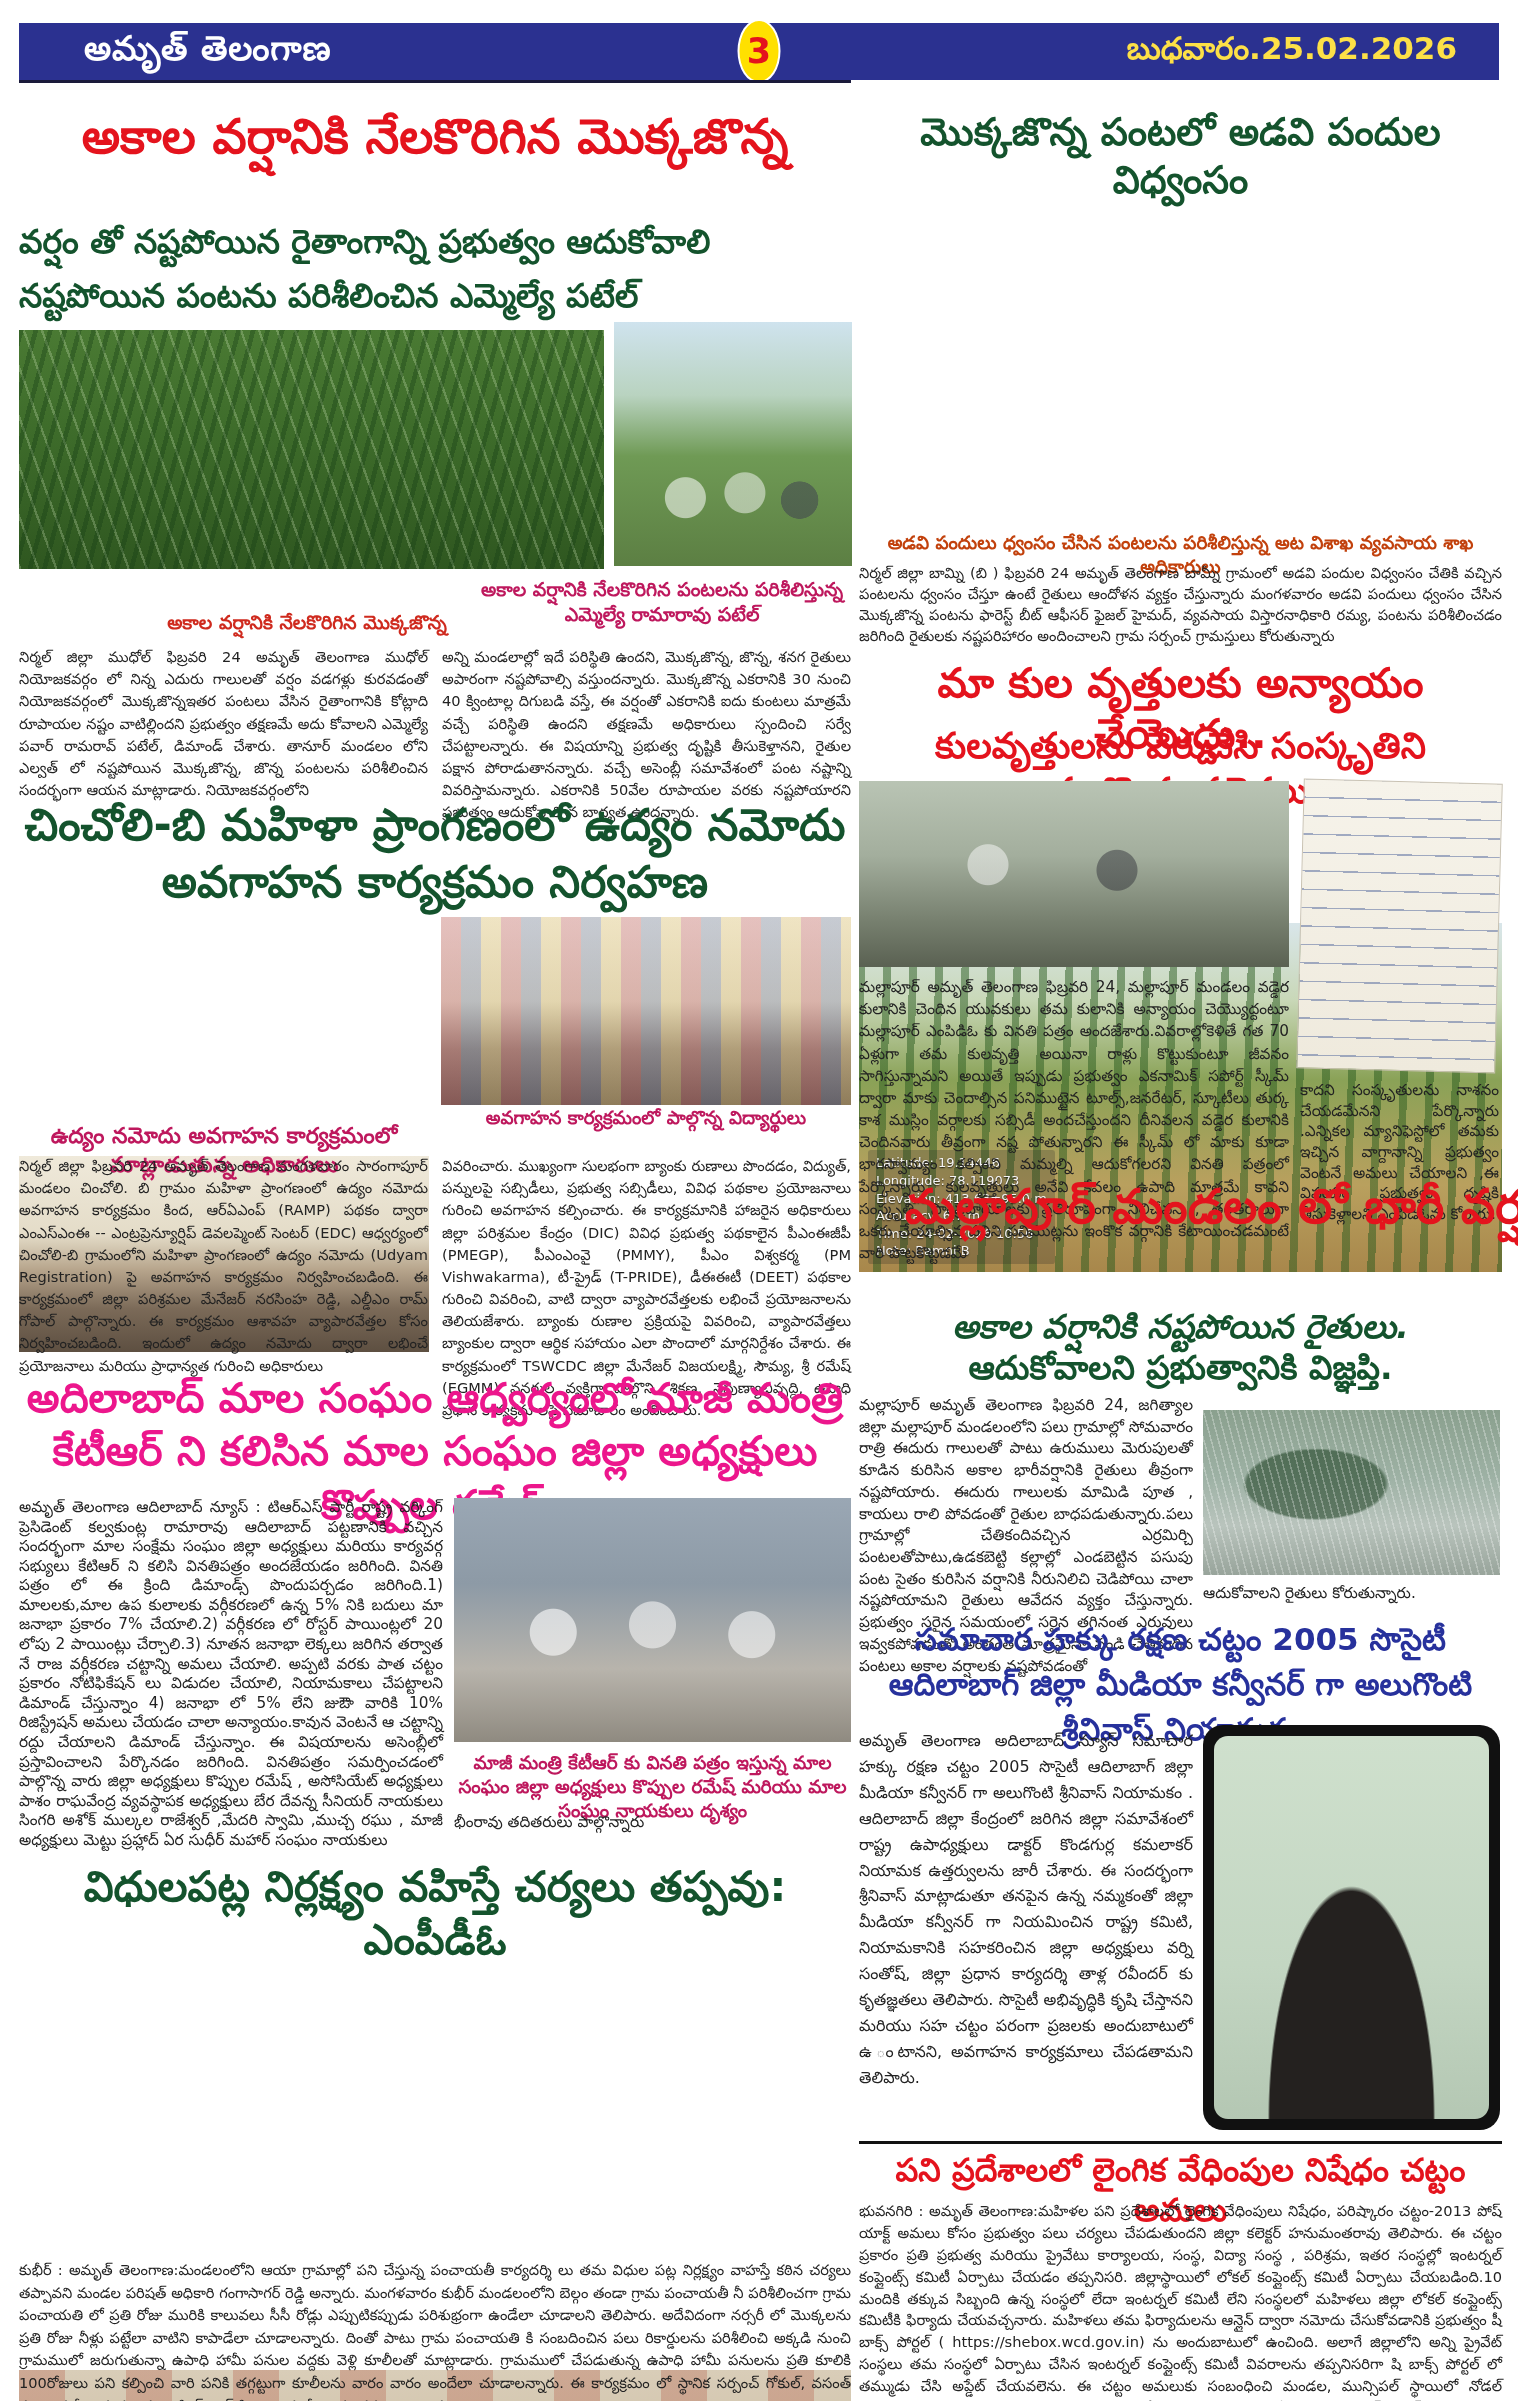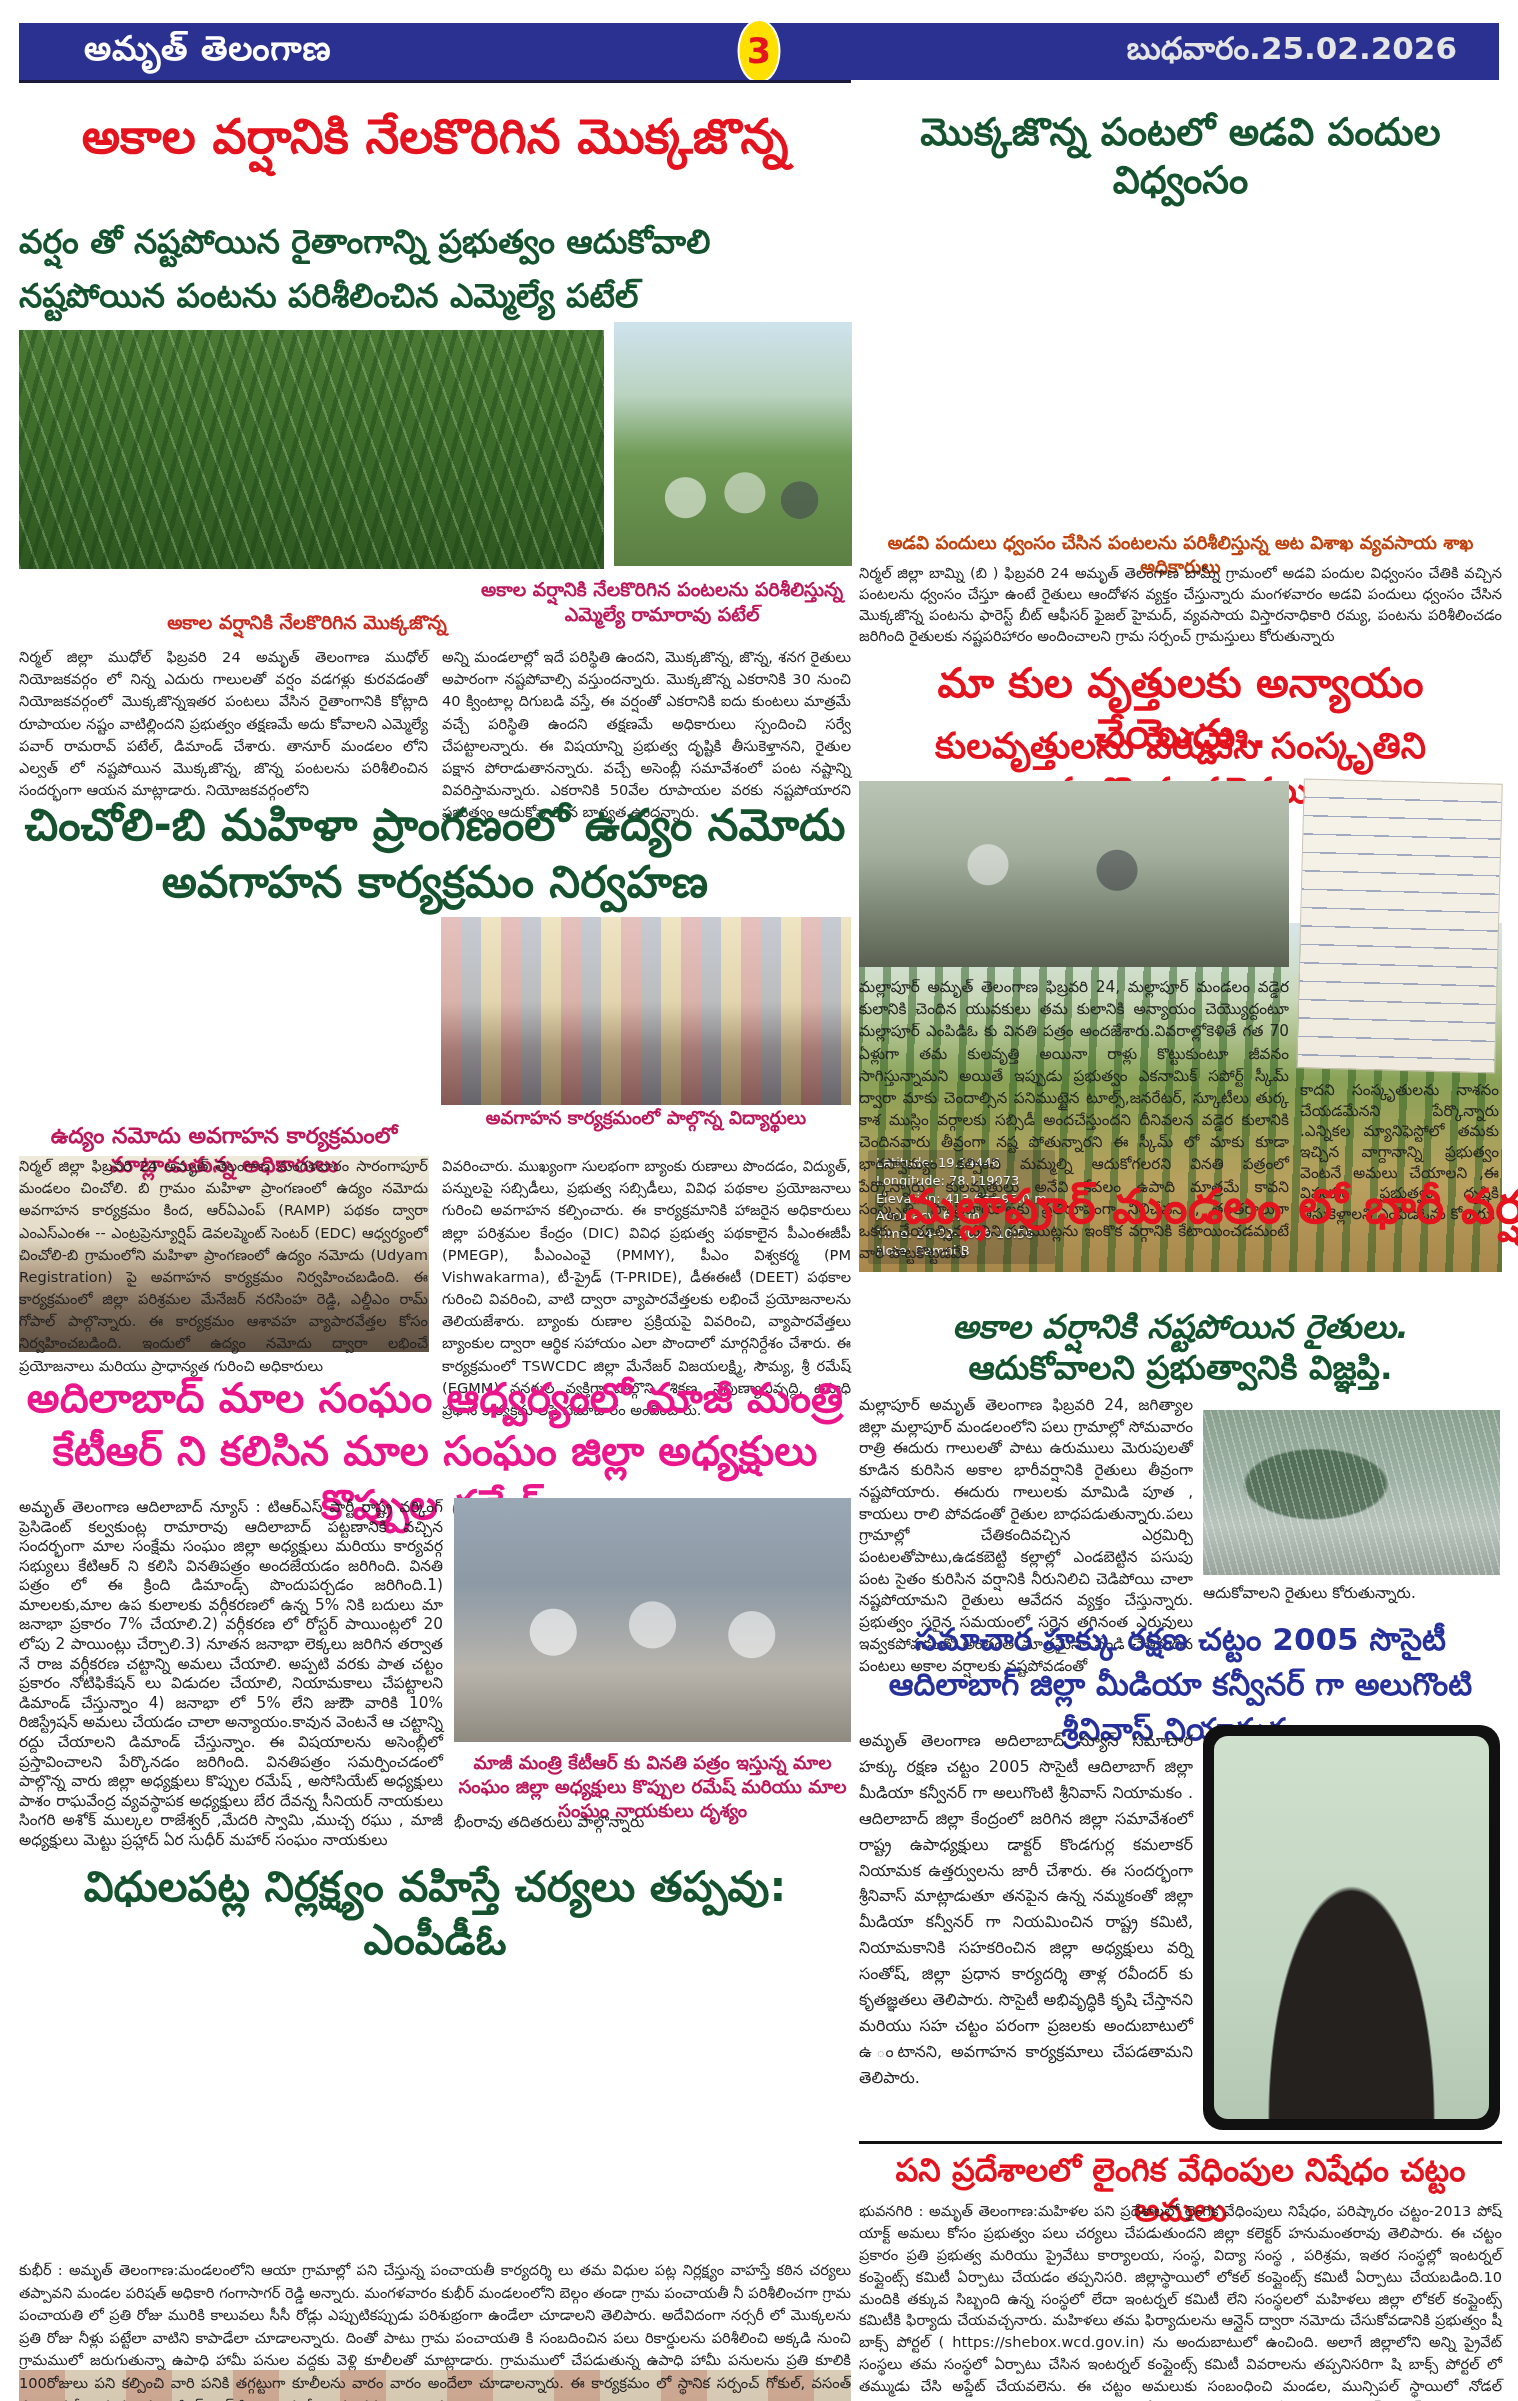--- a/index.html
+++ b/index.html
@@ -4,21 +4,21 @@
 <style>
   * { margin:0; padding:0; box-sizing:border-box; }
   body { background:#e8e8e8; font-family:"DejaVu Sans", sans-serif; }
   .page { position:relative; width:1518px; height:2401px; background:#ffffff; margin:0 auto; overflow:hidden; }
 
   
   .masthead { position:absolute; left:19px; top:23px; width:1480px; height:57px; background:#2b3190; display:flex; align-items:center; }
   .paper-name { color:#ffffff; font-size:34px; font-weight:bold; padding-left:65px; letter-spacing:0.8px; }
   .page-badge { position:absolute; left:50%; top:-3.8px; transform:translateX(-50%); width:43px; height:64px; background:#ffe000; border-radius:50%; border:2.3px solid #ffffff; display:flex; align-items:center; justify-content:center; }
   .page-badge span { color:#e4131d; font-size:35px; font-weight:bold; }
-  .issue-date { position:absolute; right:42px; color:#e5e5e5; font-size:31px; font-weight:bold; }
+  .issue-date { position:absolute; right:42px; color:#fde047; font-size:31px; font-weight:bold; }
   .masthead-underline { position:absolute; left:19px; top:80px; width:832px; height:3.1px; background:#1a1a3a; }
 
   
   .col-left  { position:absolute; left:19px;  width:832px; }
   .col-right { position:absolute; left:859px; width:643px; }
   .hl { font-weight:bold; text-align:center; line-height:1.25; }
   .hl-red   { color:#e4131d; }
   .hl-blue  { color:#14532d; }
   .hl-pink  { color:#ec168c; }
   .hl-navy  { color:#27319c; }

